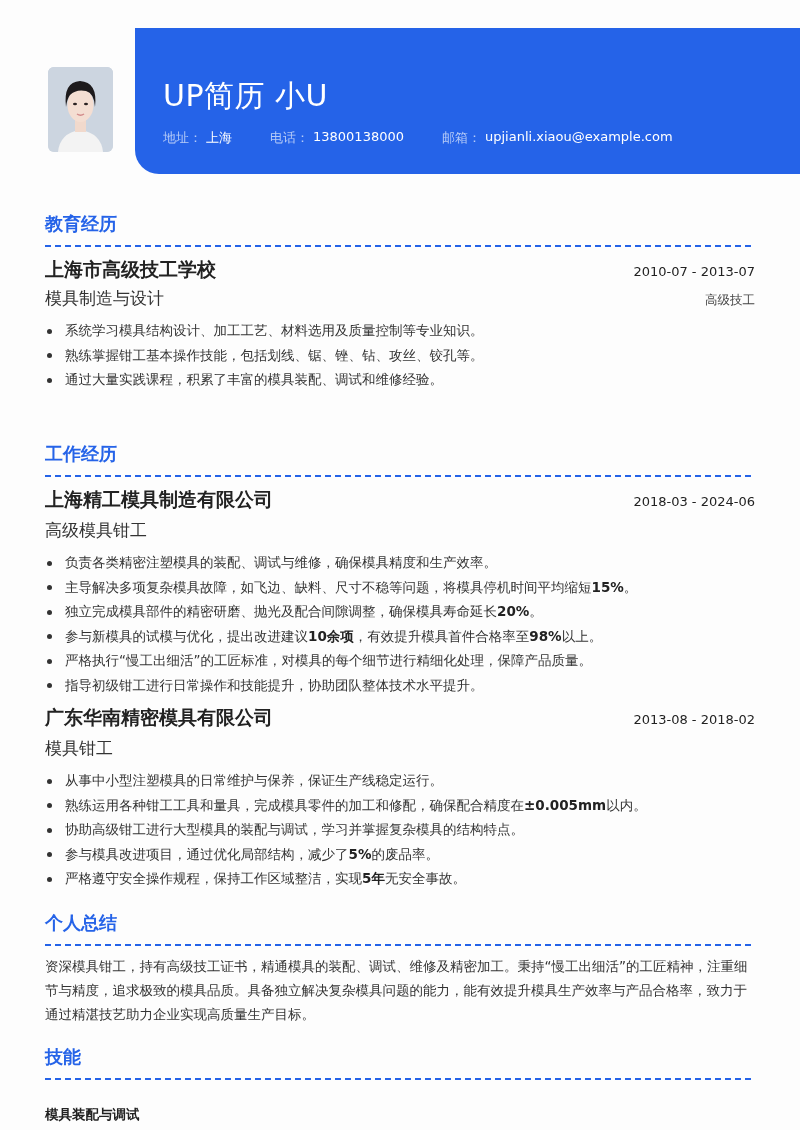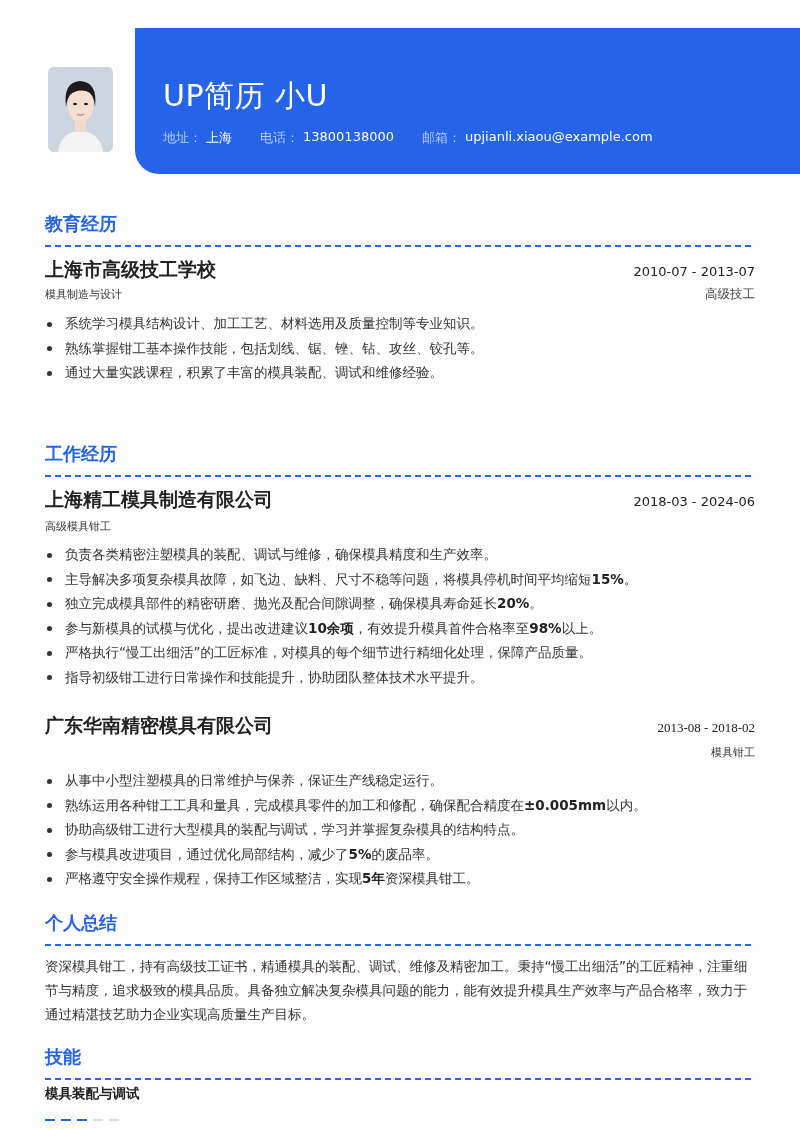--- a/index.html
+++ b/index.html
@@ -15,50 +15,50 @@
       border-radius: 6px; overflow: hidden;
       background: linear-gradient(180deg, #c9d2de 0%, #dfe4ea 100%);
     }
     .photo svg { width: 100%; height: 100%; display: block; }
     .name {
       position: absolute; left: 163px; top: 76px; font-size: 30px; color: #fff;
       font-weight: 500; letter-spacing: 0.5px;
     }
     .contacts {
       position: absolute; left: 163px; top: 129px; font-size: 13px; color: #fff;
-      display: flex; gap: 0;
+      display: flex; gap: 10px;
     }
     .contact { display: flex; margin-right: 28px; }
     .contact .lbl { color: #b6cbf7; }
     .contact .val { color: #fff; margin-left: 4px; }
 
     .section { position: absolute; left: 45px; width: 710px; }
     .sec-title { font-size: 18px; color: #2563e8; font-weight: bold; height: 26px; line-height: 26px; }
     .sec-rule {
       height: 2px; margin-top: 8px;
       background-image: linear-gradient(to right, #2563e8 60%, transparent 40%);
       background-size: 10px 2px; background-repeat: repeat-x;
     }
     .row { display: flex; justify-content: space-between; align-items: baseline; }
     .org { font-size: 19px; font-weight: bold; color: #222; }
     .date { font-size: 13px; color: #222; font-weight: 500; }
-    .sub { font-size: 11px; color: #333; }
+    .sub { font-size: 17px; color: #333; }
     .sub-right { font-size: 12.5px; color: #444; }
     ul.bullets { list-style: none; margin-top: 8px; }
     ul.bullets li {
       position: relative; padding-left: 20px; font-size: 13.5px; color: #333;
       height: 24.5px; line-height: 24.5px; white-space: nowrap;
     }
     ul.bullets li::before {
       content: ""; position: absolute; left: 2px; top: 10.5px; width: 5px; height: 5px;
       border-radius: 50%; background: #333;
     }
     ul.bullets li b { color: #222; font-weight: bold; }
     .summary { font-size: 13.5px; color: #333; line-height: 24px; margin-top: 8px; }
-    .skill-name { font-size: 13.5px; font-weight: bold; color: #222; margin-top: 5px; }
+    .skill-name { font-size: 13.5px; font-weight: bold; color: #222; margin-top: 26px; }
     .skill-bar { display: flex; gap: 6px; margin-top: 16px; }
     .skill-bar span { width: 10px; height: 2px; background: #2563e8; }
     .skill-bar span.off { background: #dcdcdc; }
   </style>
 </head>
 <body>
 
 <div class="photo">
   <svg viewBox="0 0 65 85">
     <rect width="65" height="85" fill="#ccd5e0"></rect>
@@ -118,31 +118,31 @@
   <div class="sub" style="margin-top:6px;">高级模具钳工</div>
   <ul class="bullets">
     <li><span>负责各类精密注塑模具的装配、调试与维修，确保模具精度和生产效率。</span></li>
     <li><span>主导解决多项复杂模具故障，如飞边、缺料、尺寸不稳等问题，将模具停机时间平均缩短</span><b>15%</b><span>。</span></li>
     <li><span>独立完成模具部件的精密研磨、抛光及配合间隙调整，确保模具寿命延长</span><b>20%</b><span>。</span></li>
     <li><span>参与新模具的试模与优化，提出改进建议</span><b>10余项</b><span>，有效提升模具首件合格率至</span><b>98%</b><span>以上。</span></li>
     <li><span>严格执行“慢工出细活”的工匠标准，对模具的每个细节进行精细化处理，保障产品质量。</span></li>
     <li><span>指导初级钳工进行日常操作和技能提升，协助团队整体技术水平提升。</span></li>
   </ul>
 
-  <div class="row" style="margin-top:24px;font-family:Liberation Serif, serif;">
+  <div class="row" style="margin-top:8px;">
     <span class="org">广东华南精密模具有限公司</span>
     <span class="date">2013-08 - 2018-02</span>
   </div>
-  <div class="sub" style="margin-top:6px;text-align:right;">模具钳工</div>
+  <div class="sub" style="margin-top:6px;">模具钳工</div>
   <ul class="bullets">
     <li><span>从事中小型注塑模具的日常维护与保养，保证生产线稳定运行。</span></li>
     <li><span>熟练运用各种钳工工具和量具，完成模具零件的加工和修配，确保配合精度在</span><b>±0.005mm</b><span>以内。</span></li>
     <li><span>协助高级钳工进行大型模具的装配与调试，学习并掌握复杂模具的结构特点。</span></li>
     <li><span>参与模具改进项目，通过优化局部结构，减少了</span><b>5%</b><span>的废品率。</span></li>
-    <li><span>严格遵守安全操作规程，保持工作区域整洁，实现</span><b>5年</b><span>资深模具钳工。</span></li>
+    <li><span>严格遵守安全操作规程，保持工作区域整洁，实现</span><b>5年</b><span>无安全事故。</span></li>
   </ul>
 </div>
 
 <div class="section" style="top:910px;">
   <div class="sec-title">个人总结</div>
   <div class="sec-rule"></div>
   <div class="summary">资深模具钳工，持有高级技工证书，精通模具的装配、调试、维修及精密加工。秉持“慢工出细活”的工匠精神，注重细节与精度，追求极致的模具品质。具备独立解决复杂模具问题的能力，能有效提升模具生产效率与产品合格率，致力于通过精湛技艺助力企业实现高质量生产目标。</div>
 </div>
 
 <div class="section" style="top:1044px;">

